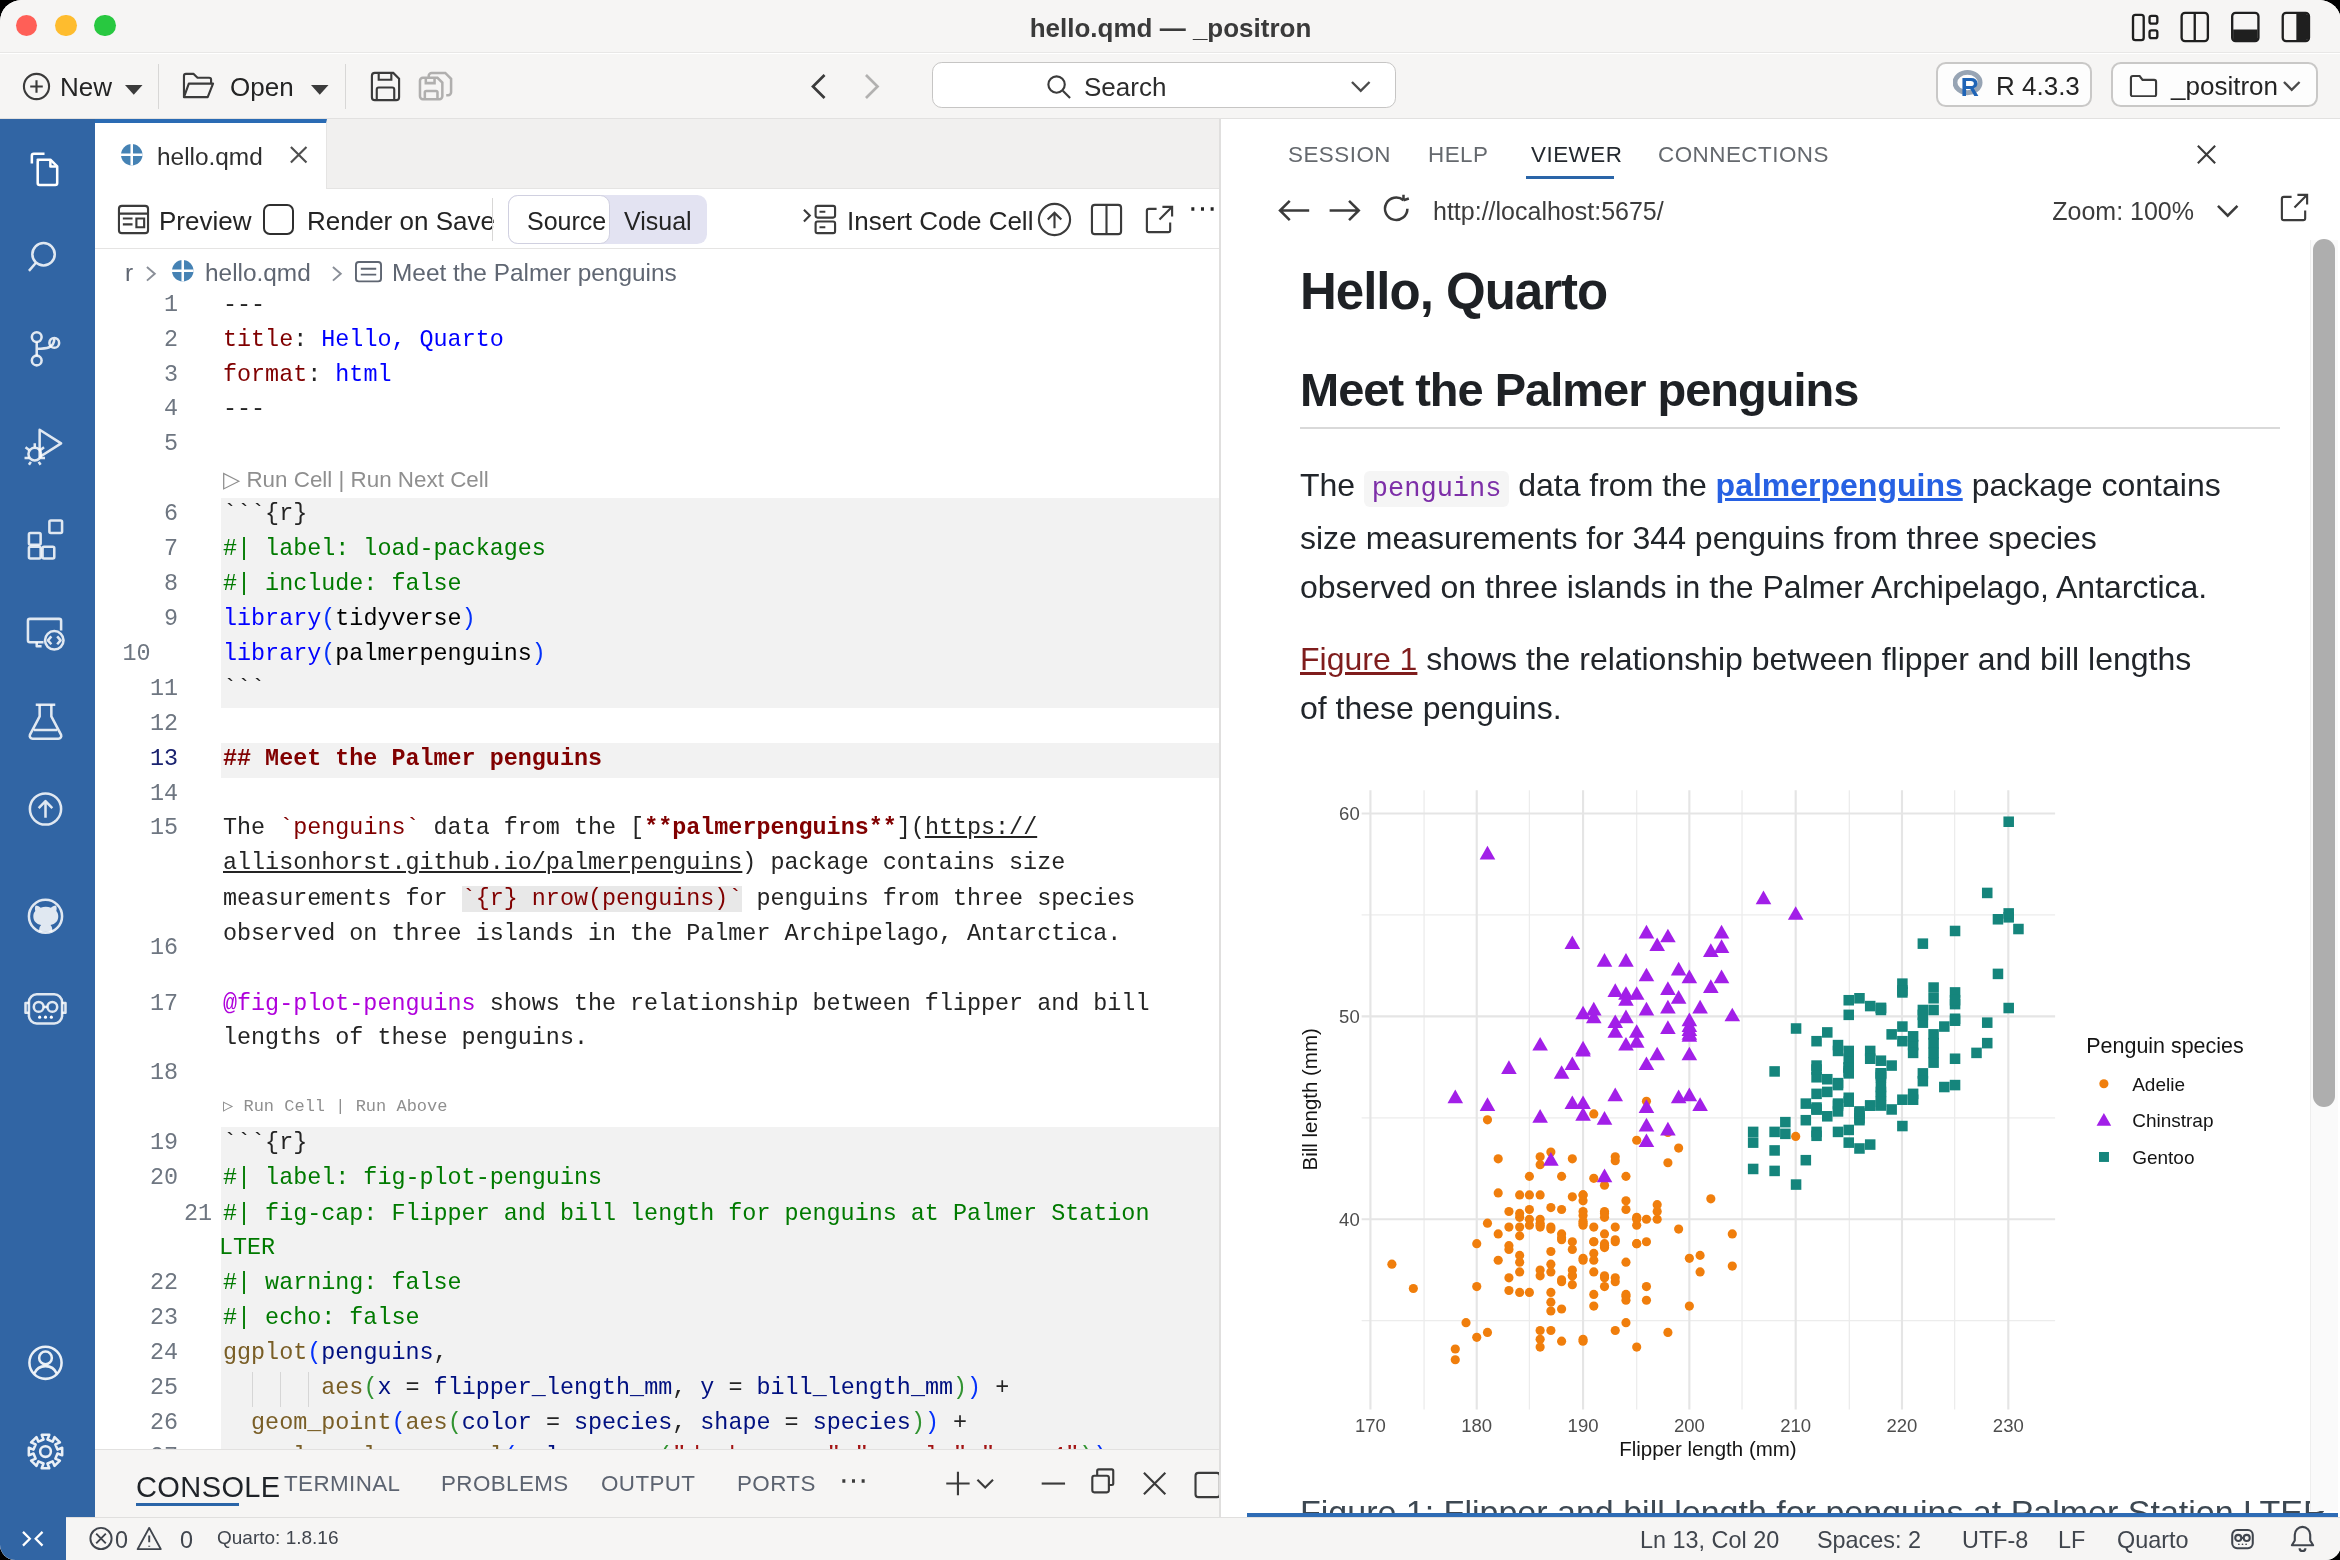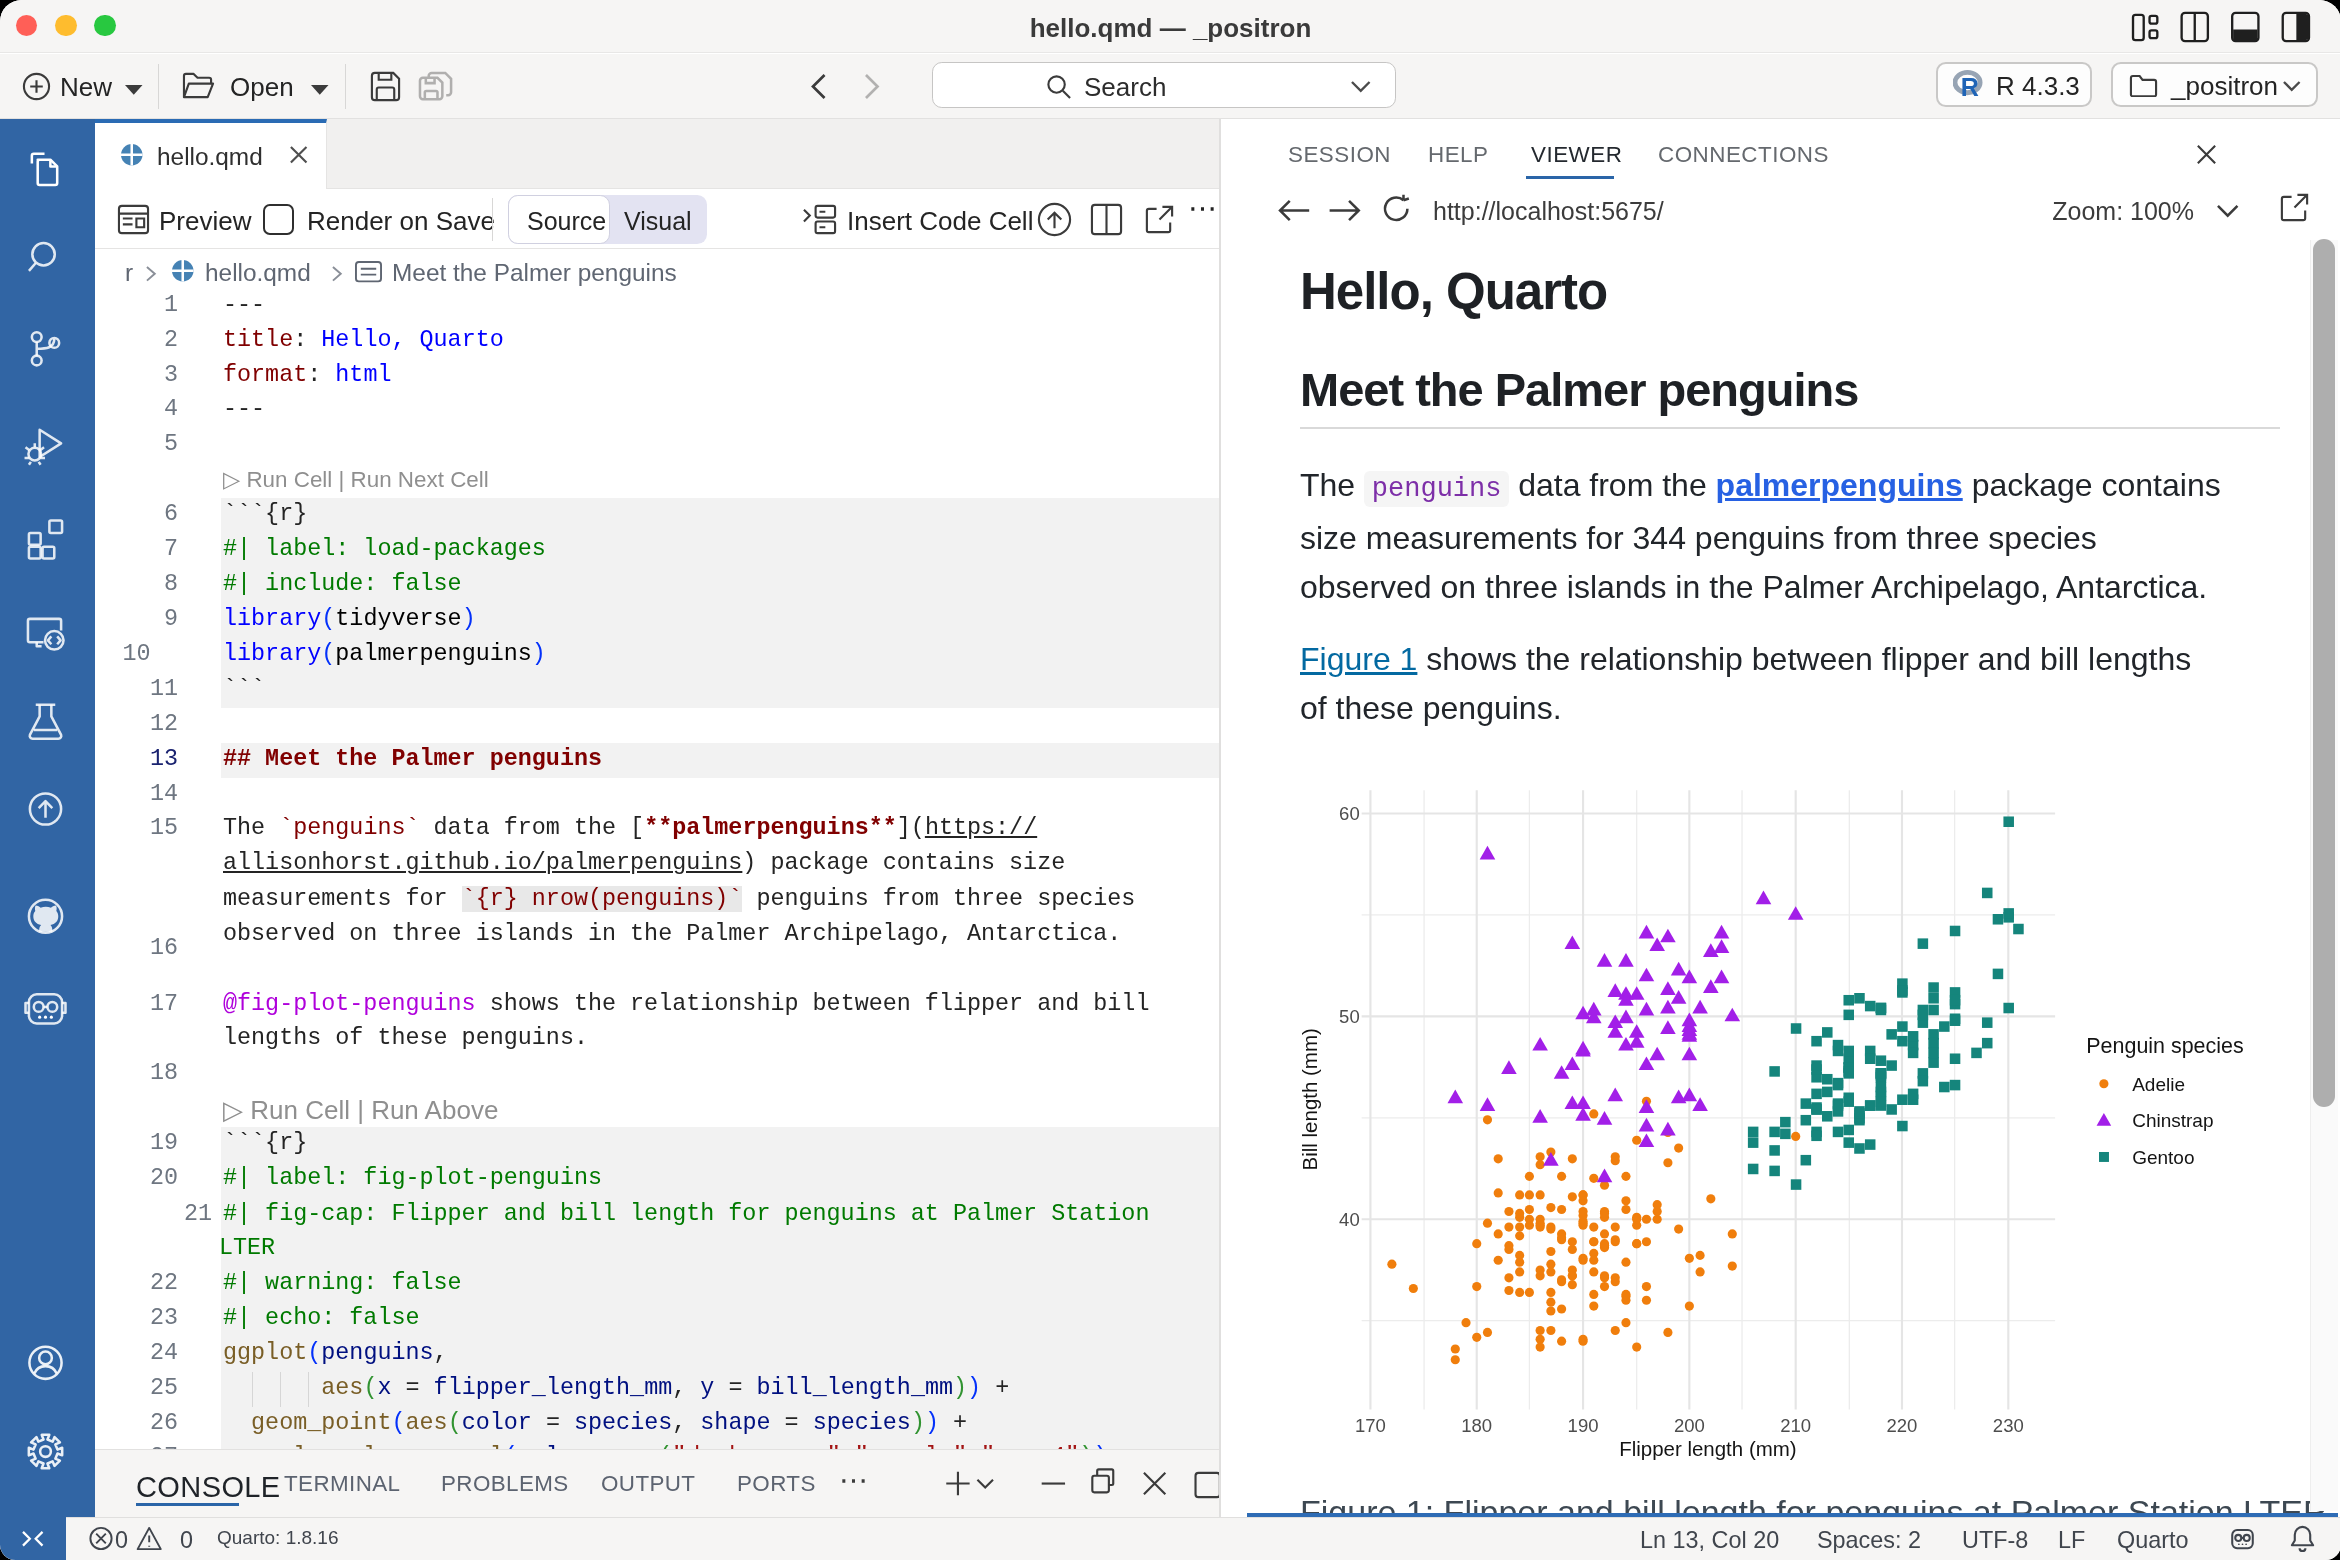--- a/index.html
+++ b/index.html
@@ -271,21 +271,21 @@
 <div class="abs mono" style="left:95px;top:815px;width:83px;text-align:right;font-size:23.4px;color:#6e7681;">15</div>
 <div class="abs" style="left:223px;top:815px;font-family:'Liberation Mono',monospace;font-size:23.4px;white-space:pre;"><span style="color:#242424">The </span><span style="color:#800000">`penguins`</span><span style="color:#242424"> data from the [</span><span style="color:#800000;font-weight:bold">**palmerpenguins**</span><span style="color:#242424">](</span><span style="color:#242424;text-decoration:underline">https://</span></div>
 <div class="abs" style="left:223px;top:850px;font-family:'Liberation Mono',monospace;font-size:23.4px;white-space:pre;"><span style="color:#242424;text-decoration:underline">allisonhorst.github.io/palmerpenguins</span><span style="color:#242424">) package contains size</span></div>
 <div class="abs" style="left:223px;top:886px;font-family:'Liberation Mono',monospace;font-size:23.4px;white-space:pre;"><span style="color:#242424">measurements for </span><span style="color:#800000;background:#e8e8e8">`{r} nrow(penguins)`</span><span style="color:#242424"> penguins from three species</span></div>
 <div class="abs" style="left:223px;top:921px;font-family:'Liberation Mono',monospace;font-size:23.4px;white-space:pre;"><span style="color:#242424">observed on three islands in the Palmer Archipelago, Antarctica.</span></div>
 <div class="abs mono" style="left:95px;top:935px;width:83px;text-align:right;font-size:23.4px;color:#6e7681;">16</div>
 <div class="abs mono" style="left:95px;top:991px;width:83px;text-align:right;font-size:23.4px;color:#6e7681;">17</div>
 <div class="abs" style="left:223px;top:991px;font-family:'Liberation Mono',monospace;font-size:23.4px;white-space:pre;"><span style="color:#af00db">@fig-plot-penguins</span><span style="color:#242424"> shows the relationship between flipper and bill</span></div>
 <div class="abs" style="left:223px;top:1025px;font-family:'Liberation Mono',monospace;font-size:23.4px;white-space:pre;"><span style="color:#242424">lengths of these penguins.</span></div>
 <div class="abs mono" style="left:95px;top:1060px;width:83px;text-align:right;font-size:23.4px;color:#6e7681;">18</div>
-<div class="abs" style="left:223px;top:1095px;font-size:26px;white-space:pre;"><span style="color:#8f8f8f">▷ </span><span style="color:#8f8f8f">Run Cell | Run Above</span></div>
+<div class="abs" style="left:223px;top:1095px;font-size:17px;white-space:pre;font-family:Liberation Mono, monospace;"><span style="color:#8f8f8f">▷ </span><span style="color:#8f8f8f">Run Cell | Run Above</span></div>
 <div class="abs mono" style="left:95px;top:1130px;width:83px;text-align:right;font-size:23.4px;color:#6e7681;">19</div>
 <div class="abs" style="left:223px;top:1130px;font-family:'Liberation Mono',monospace;font-size:23.4px;white-space:pre;"><span style="color:#242424">```{r}</span></div>
 <div class="abs mono" style="left:95px;top:1165px;width:83px;text-align:right;font-size:23.4px;color:#6e7681;">20</div>
 <div class="abs" style="left:223px;top:1165px;font-family:'Liberation Mono',monospace;font-size:23.4px;white-space:pre;"><span style="color:#007a00">#| label: fig-plot-penguins</span></div>
 <div class="abs mono" style="left:95px;top:1201px;width:83px;text-align:right;font-size:23.4px;color:#6e7681;margin-left:34px;">21</div>
 <div class="abs" style="left:223px;top:1201px;font-family:'Liberation Mono',monospace;font-size:23.4px;white-space:pre;"><span style="color:#007a00">#| fig-cap: Flipper and bill length for penguins at Palmer Station</span></div>
 <div class="abs" style="left:219px;top:1235px;font-family:'Liberation Mono',monospace;font-size:23.4px;white-space:pre;"><span style="color:#007a00">LTER</span></div>
 <div class="abs mono" style="left:95px;top:1270px;width:83px;text-align:right;font-size:23.4px;color:#6e7681;">22</div>
 <div class="abs" style="left:223px;top:1270px;font-family:'Liberation Mono',monospace;font-size:23.4px;white-space:pre;"><span style="color:#007a00">#| warning: false</span></div>
 <div class="abs mono" style="left:95px;top:1305px;width:83px;text-align:right;font-size:23.4px;color:#6e7681;">23</div>
@@ -340,21 +340,21 @@
       <path d="M2 2l10 10L22 2" fill="none" stroke="#3b3b3b" stroke-width="2.6"></path>
     </svg>
 <svg class="abs" style="left:2278px;top:191px;" width="33" height="33" viewBox="0 0 34 34">
 <path d="M14 6H6a2 2 0 0 0-2 2v20a2 2 0 0 0 2 2h20a2 2 0 0 0 2-2v-8" class="icon" stroke-width="2.4"></path>
 <path d="M20 4h10v10M29 5L17 17" class="icon" stroke-width="2.4"></path>
     </svg>
 <div class="abs" style="left:1300px;top:266px;font-size:51px;line-height:1;font-weight:bold;color:#1e2125;letter-spacing:-1px;">Hello, Quarto</div>
 <div class="abs" style="left:1300px;top:366px;font-size:47px;line-height:1;font-weight:bold;color:#1e2125;letter-spacing:-1px;">Meet the Palmer penguins</div>
 <div class="abs" style="left:1300px;top:427px;width:980px;height:2px;background:#d9d9d9;"></div>
 <div class="abs" style="left:1300px;top:461px;width:1034px;font-size:32px;line-height:49px;color:#21252a;">The <span style="font-family:'Liberation Mono',monospace;font-size:27px;color:#7d2fa8;background:#f5f5f5;border-radius:5.9px;padding:2.9px 7.8px;">penguins</span> data from the <a style="color:#2761e3;font-weight:bold;text-decoration:underline;">palmerpenguins</a> package contains<br>size measurements for 344 penguins from three species<br>observed on three islands in the Palmer Archipelago, Antarctica.</div>
-<div class="abs" style="left:1300px;top:635px;width:1034px;font-size:32px;line-height:49px;color:#21252a;"><a style="color:#0369a1;text-decoration:underline;">Figure 1</a> shows the relationship between flipper and bill lengths<br>of these penguins.</div>
+<div class="abs" style="left:1300px;top:635px;width:1034px;font-size:32px;line-height:49px;color:#21252a;"><a style="color:#7f1d1d;text-decoration:underline;">Figure 1</a> shows the relationship between flipper and bill lengths<br>of these penguins.</div>
 <svg class="abs" style="left:1225px;top:756px;" width="1116px" height="712px" viewBox="1256 775 1144 730">
 <line x1="1460" y1="810" x2="1460" y2="1445" stroke="#ececec" stroke-width="1.3"></line>
 <line x1="1568" y1="810" x2="1568" y2="1445" stroke="#ececec" stroke-width="1.3"></line>
 <line x1="1678" y1="810" x2="1678" y2="1445" stroke="#ececec" stroke-width="1.3"></line>
 <line x1="1786" y1="810" x2="1786" y2="1445" stroke="#ececec" stroke-width="1.3"></line>
 <line x1="1896" y1="810" x2="1896" y2="1445" stroke="#ececec" stroke-width="1.3"></line>
 <line x1="2004" y1="810" x2="2004" y2="1445" stroke="#ececec" stroke-width="1.3"></line>
 <line x1="1396" y1="1354" x2="2107" y2="1354" stroke="#ececec" stroke-width="1.3"></line>
 <line x1="1396" y1="1146" x2="2107" y2="1146" stroke="#ececec" stroke-width="1.3"></line>
 <line x1="1396" y1="938" x2="2107" y2="938" stroke="#ececec" stroke-width="1.3"></line>

